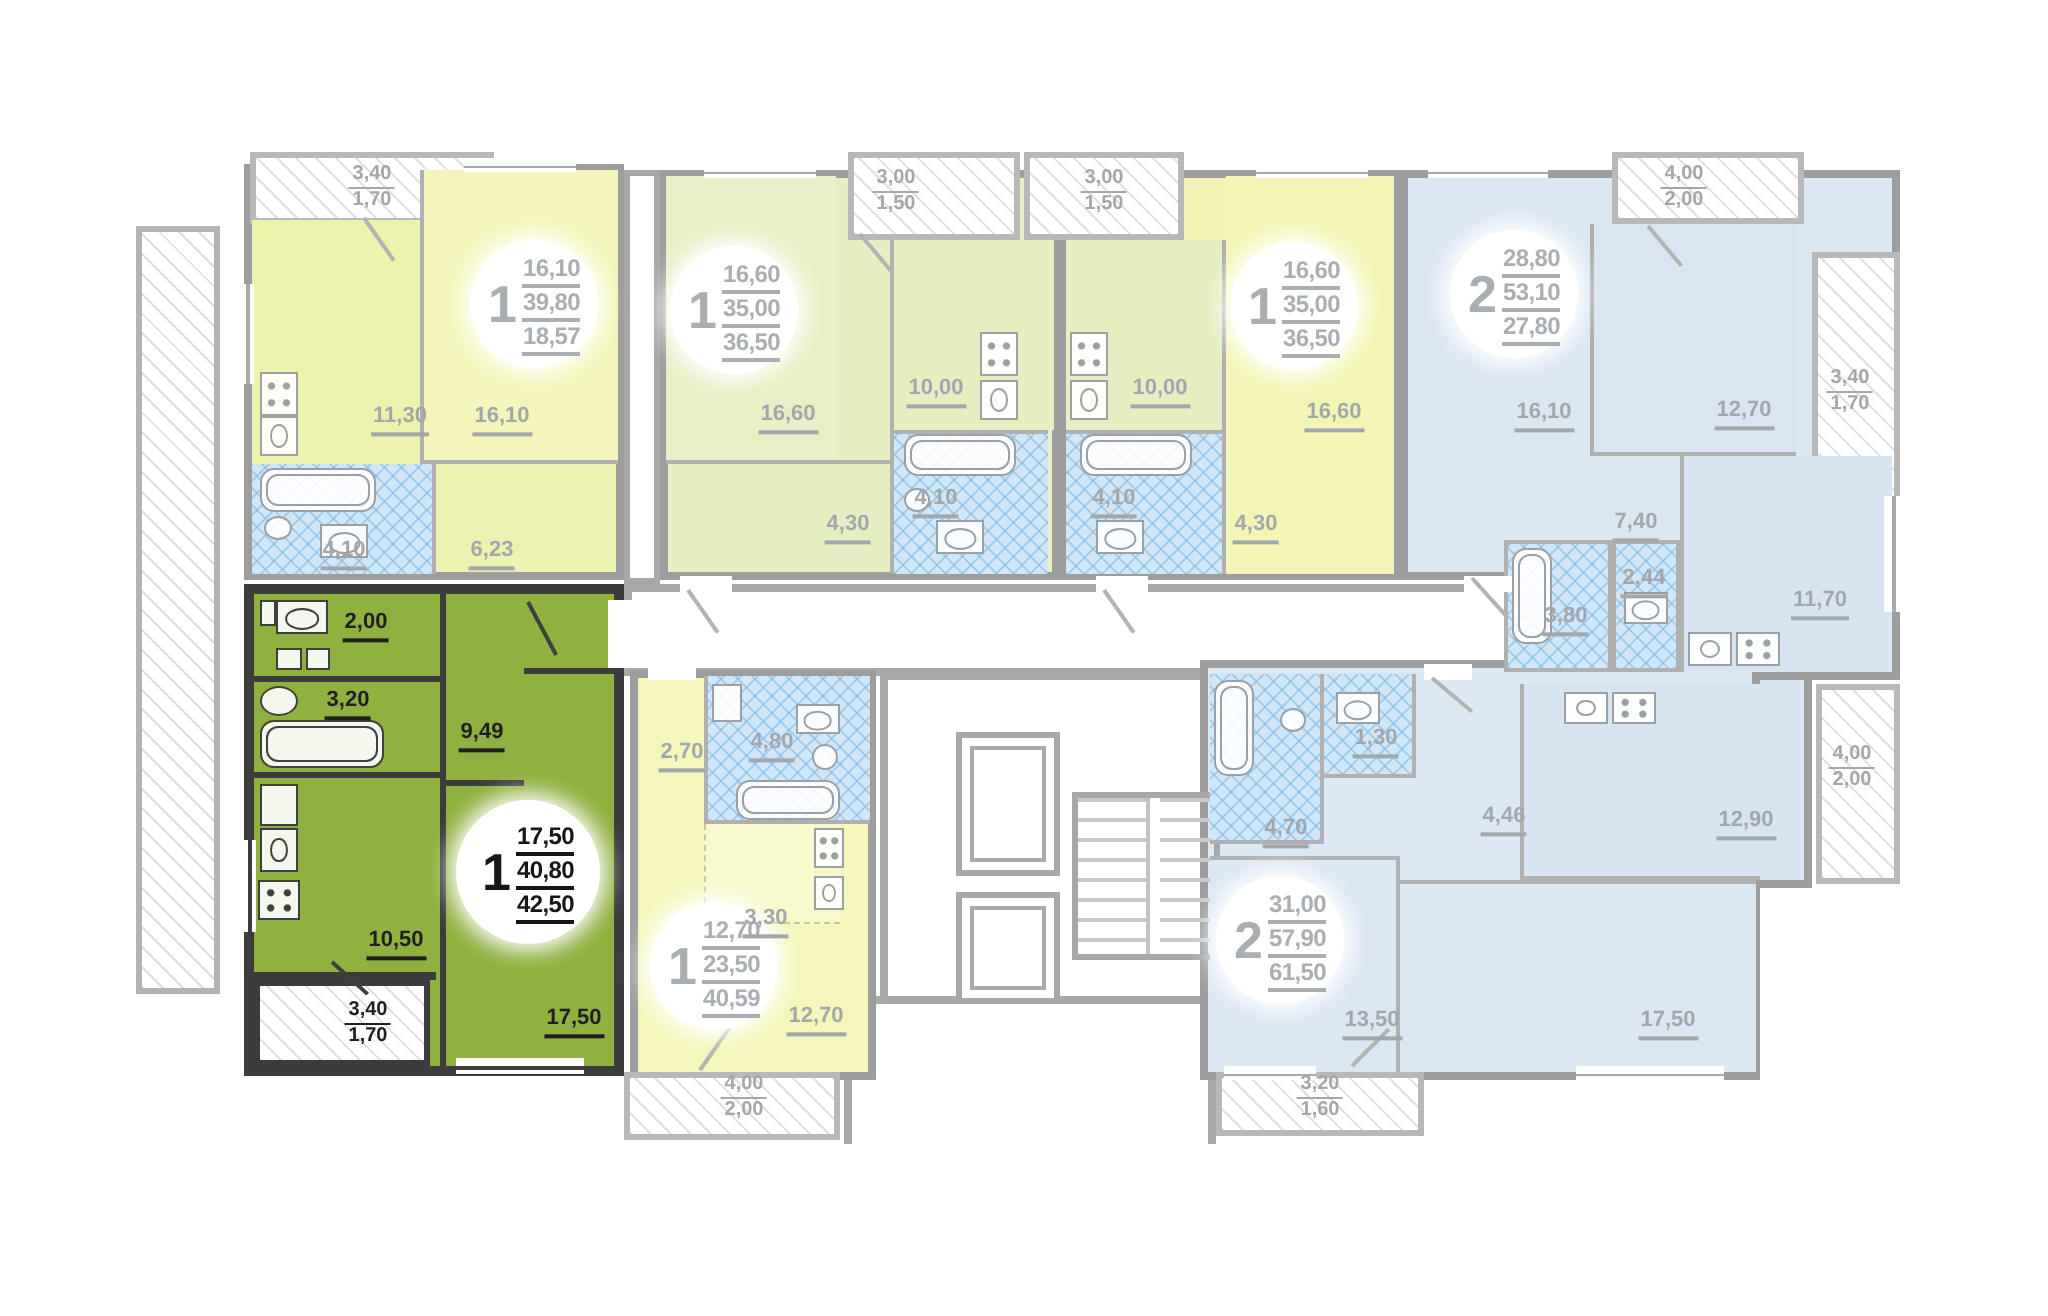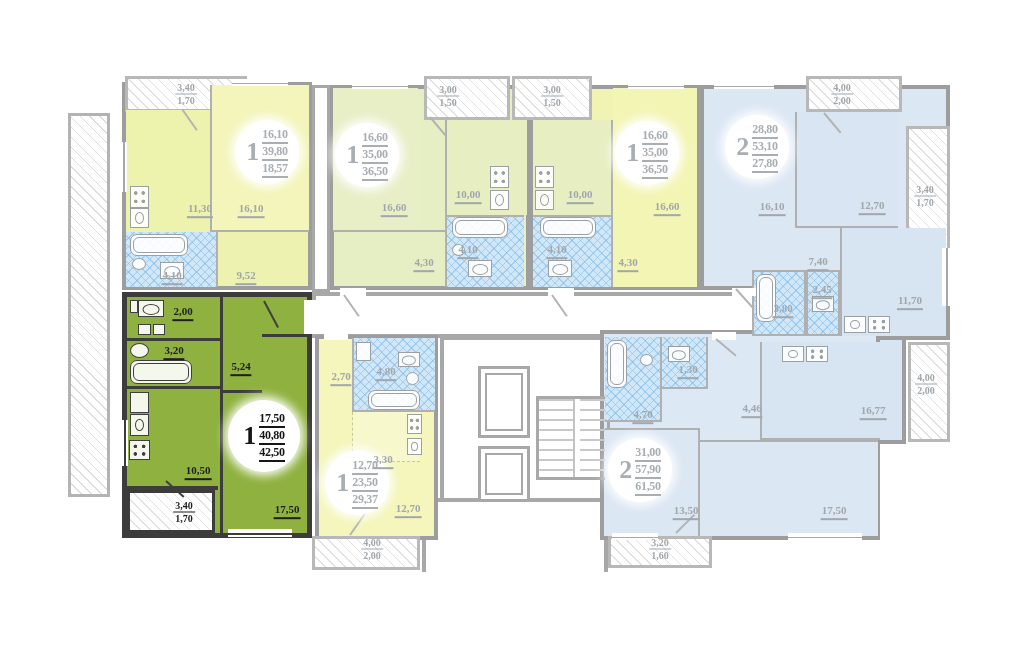--- a/index.html
+++ b/index.html
@@ -1,17 +1,17 @@
 <!DOCTYPE html>
 <html><head>
 <meta charset="utf-8">
 <style>
   html,body{margin:0;padding:0;background:#fff}
   #plan{position:relative;width:1024px;height:572px;background:#fff;overflow:hidden;
-        font-family:Liberation Serif, serif;}
+        font-family:Liberation Sans, sans-serif;}
   .apt{position:absolute;box-sizing:border-box;border:4px solid #9d9d9d;z-index:1}
   .apt.sel{border:5px solid #3c3c3c;z-index:3}
   .z{position:absolute;box-sizing:border-box;z-index:2}
   .cor{position:absolute;box-sizing:border-box;background:#fff;border:4px solid #a8a8a8;z-index:0}
   .strip{position:absolute;box-sizing:border-box;background-color:#fff;
      background-image:repeating-linear-gradient(45deg,#dedede 0,#dedede 1px,transparent 1px,transparent 7px);
      border:3px solid #b3b3b3;z-index:0}
   .balc{position:absolute;box-sizing:border-box;background-color:#fff;
      background-image:repeating-linear-gradient(45deg,#e2e2e2 0,#e2e2e2 1px,transparent 1px,transparent 7px);
      border:3px solid #b8b8b8;z-index:2}
@@ -87,21 +87,21 @@
   <div class="fx tub" style="left:130px;top:234px;width:58px;height:22px"></div>
   <div class="fx rnd" style="left:132px;top:258px;width:14px;height:12px"></div>
   <div class="fx wcfx" style="left:160px;top:262px;width:24px;height:17px"></div>
   <span class="blb" style="left:186px;top:94px">
       <i>3,40</i>
       <b>1,70</b>
     </span>
   <span class="lbl" style="left:200px;top:210px">11,30</span>
   <span class="lbl" style="left:251px;top:210px">16,10</span>
   <span class="lbl" style="left:172px;top:277px">4,10</span>
-  <span class="lbl" style="left:246px;top:277px">9,52</span>
+  <span class="lbl" style="left:246px;top:277px">6,23</span>
   <div class="badge" style="left:235px;top:120px">
     <span class="bn">1</span>
     <span class="bvals">
         <i>16,10</i>
         <i>39,80</i>
         <i>18,57</i>
       </span>
   </div>
 
   <div class="balc" style="left:424px;top:76px;width:86px;height:44px"></div>
@@ -174,21 +174,21 @@
       <i>4,00</i>
       <b>2,00</b>
     </span>
   <span class="blb" style="left:925px;top:196px">
       <i>3,40</i>
       <b>1,70</b>
     </span>
   <span class="lbl" style="left:772px;top:208px">16,10</span>
   <span class="lbl" style="left:872px;top:207px">12,70</span>
   <span class="lbl" style="left:818px;top:263px">7,40</span>
-  <span class="lbl" style="left:822px;top:291px">2,45</span>
+  <span class="lbl" style="left:822px;top:291px">2,44</span>
   <span class="lbl" style="left:783px;top:310px">3,80</span>
   <span class="lbl" style="left:910px;top:302px">11,70</span>
   <div class="badge" style="left:725px;top:115px">
     <span class="bn">2</span>
     <span class="bvals">
         <i>28,80</i>
         <i>53,10</i>
         <i>27,80</i>
       </span>
   </div>
@@ -203,21 +203,21 @@
   <div class="z" style="left:605px;top:428px;width:95px;height:108px;background:#dce7f4;border-top:2px solid #b0b0b0;border-right:2px solid #b0b0b0"></div>
   <div class="z" style="left:700px;top:440px;width:178px;height:96px;background:#dce7f4;border-top:2px solid #b0b0b0"></div>
   <div class="fx tub" style="left:607px;top:340px;width:20px;height:48px"></div>
   <div class="fx rnd" style="left:640px;top:354px;width:13px;height:12px"></div>
   <div class="fx wcfx" style="left:668px;top:346px;width:22px;height:16px"></div>
   <div class="fx ksink" style="left:782px;top:346px;width:22px;height:16px"></div>
   <div class="fx stove" style="left:806px;top:346px;width:22px;height:16px"></div>
   <span class="lbl" style="left:643px;top:416px">4,70</span>
   <span class="lbl" style="left:688px;top:371px">1,30</span>
   <span class="lbl" style="left:752px;top:410px">4,46</span>
-  <span class="lbl" style="left:873px;top:412px">16,77</span>
+  <span class="lbl" style="left:873px;top:412px">12,90</span>
   <span class="lbl" style="left:686px;top:512px">13,50</span>
   <span class="lbl" style="left:834px;top:512px">17,50</span>
   <span class="blb" style="left:926px;top:384px">
       <i>4,00</i>
       <b>2,00</b>
     </span>
   <span class="blb" style="left:660px;top:549px">
       <i>3,20</i>
       <b>1,60</b>
     </span>
@@ -246,21 +246,21 @@
   <span class="lbl" style="left:408px;top:510px">12,70</span>
   <span class="blb" style="left:372px;top:549px">
       <i>4,00</i>
       <b>2,00</b>
     </span>
   <div class="badge" style="left:325px;top:451px">
     <span class="bn">1</span>
     <span class="bvals">
         <i>12,70</i>
         <i>23,50</i>
-        <i>29,37</i>
+        <i>40,59</i>
       </span>
   </div>
 
   <div class="apt sel" style="left:122px;top:292px;width:190px;height:246px;background:#8fb13f"></div>
   <div class="z crossh" style="left:127px;top:297px;width:96px;height:44px"></div>
   <div class="z crossh" style="left:127px;top:341px;width:96px;height:48px"></div>
   <div class="z" style="left:127px;top:389px;width:96px;height:99px;background:linear-gradient(135deg,#b4cb6e,#dce8a6)"></div>
   <div class="balc dk" style="left:127px;top:490px;width:88px;height:43px;z-index:3"></div>
   <div class="z" style="left:223px;top:297px;width:39px;height:96px;background:#cddd8d"></div>
   <div class="z" style="left:262px;top:297px;width:45px;height:40px;background:#fff"></div>
@@ -279,21 +279,21 @@
   <div class="fx dk" style="left:130px;top:392px;width:19px;height:21px"></div>
   <div class="fx dk ksink" style="left:130px;top:414px;width:19px;height:22px"></div>
   <div class="fx dk stove" style="left:129px;top:440px;width:21px;height:20px"></div>
   <div class="leaf dk" style="left:264px;top:300px;width:30px;transform:rotate(62deg)"></div>
   <div class="leaf dk" style="left:166px;top:480px;width:24px;transform:rotate(42deg)"></div>
   <div class="gap" style="left:304px;top:300px;width:14px;height:34px"></div>
   <div class="win h dkw" style="left:228px;top:529px;width:64px;height:8px"></div>
   <div class="win v dkw" style="left:120px;top:420px;width:8px;height:46px"></div>
   <span class="lbl dk" style="left:183px;top:313px">2,00</span>
   <span class="lbl dk" style="left:174px;top:352px">3,20</span>
-  <span class="lbl dk" style="left:241px;top:368px">5,24</span>
+  <span class="lbl dk" style="left:241px;top:368px">9,49</span>
   <span class="lbl dk" style="left:198px;top:472px">10,50</span>
   <span class="lbl dk" style="left:287px;top:511px">17,50</span>
   <span class="blb dk" style="left:184px;top:512px">
       <i>3,40</i>
       <b>1,70</b>
     </span>
   <div class="badge sel" style="left:228px;top:400px">
     <span class="bn">1</span>
     <span class="bvals">
         <i>17,50</i>

